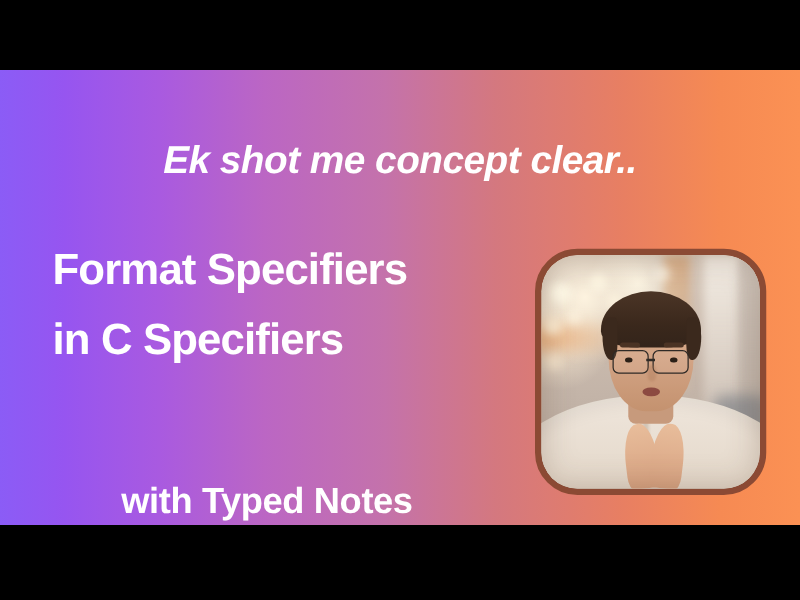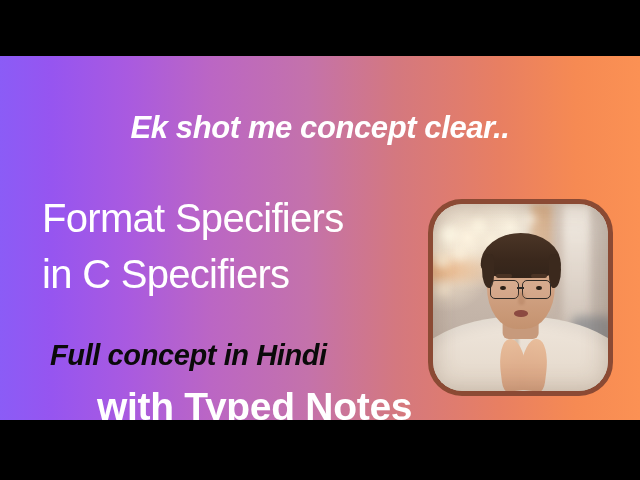--- a/index.html
+++ b/index.html
@@ -72,22 +72,22 @@
     font-size: 31px;
     font-weight: bold;
     font-style: italic;
     letter-spacing: -0.4px;
     white-space: nowrap;
   }
 
   .title-line {
     position: absolute;
     color: #ffffff;
-    font-weight: normal;
-    font-size: 40px;
+    font-weight: bold;
+    font-size: 35px;
     letter-spacing: -0.7px;
     white-space: nowrap;
   }
   .title-line.l1 { left: 42px; top: 104px; }
   .title-line.l2 { left: 42px; top: 160px; }
 
   .subline-hindi {
     position: absolute;
     left: 50px;
     top: 247px;
@@ -97,21 +97,21 @@
     font-style: italic;
     letter-spacing: -0.4px;
     white-space: nowrap;
   }
 
   .subline-notes {
     position: absolute;
     left: 97px;
     top: 293px;
     color: #ffffff;
-    font-size: 39px;
+    font-size: 29px;
     font-weight: bold;
     letter-spacing: -0.3px;
     white-space: nowrap;
   }
 
   
   #photo-frame {
     position: absolute;
     left: 428px;
     top: 143px;
@@ -360,21 +360,20 @@
 
   <div id="gradient-panel">
 
     <div id="text-column">
       <div class="tagline">Ek shot me concept clear..</div>
 
       <div class="title-line l1">Format Specifiers</div>
 
       <div class="title-line l2">in C Specifiers</div>
 
-      <div class="subline-hindi">Full concept in Hindi</div>
 
       <div class="subline-notes">with Typed Notes</div>
     </div>
 
     <div id="photo-frame">
       <div id="photo-inner">
         <div class="bg-wash"></div>
         <div class="amber-shelf"></div>
         <div class="pillar pil1"></div>
         <div class="pillar pil2"></div>

